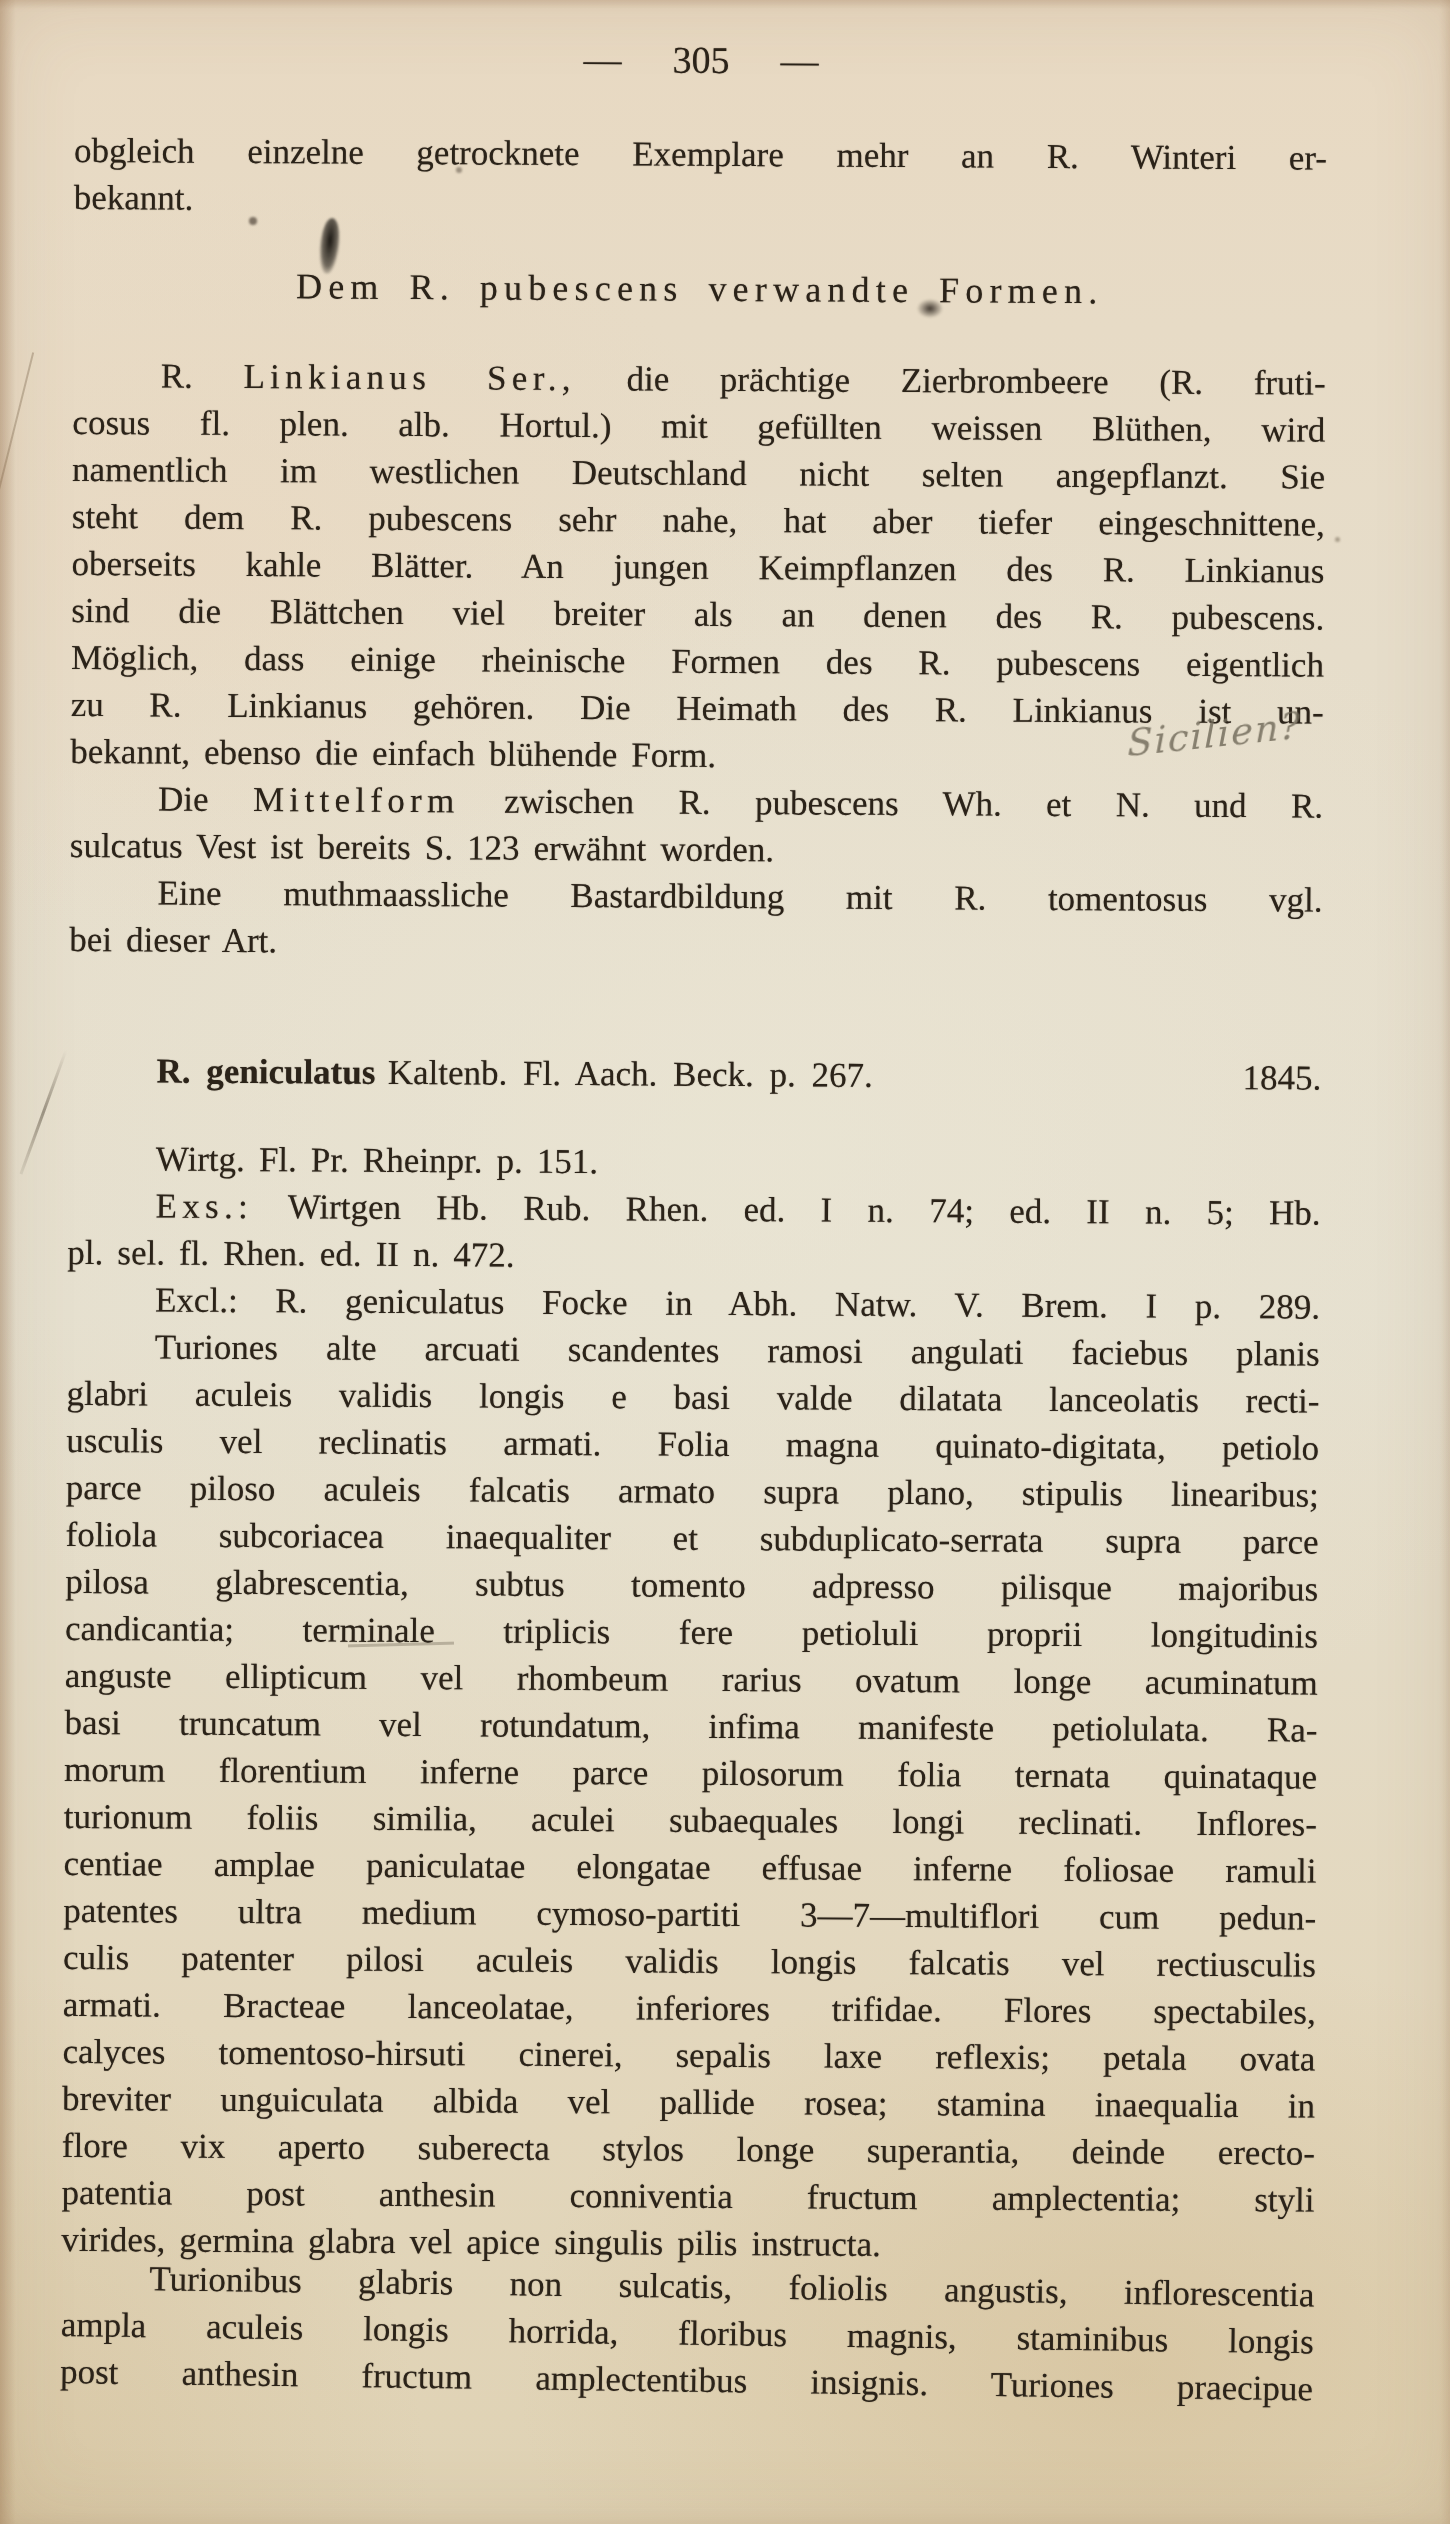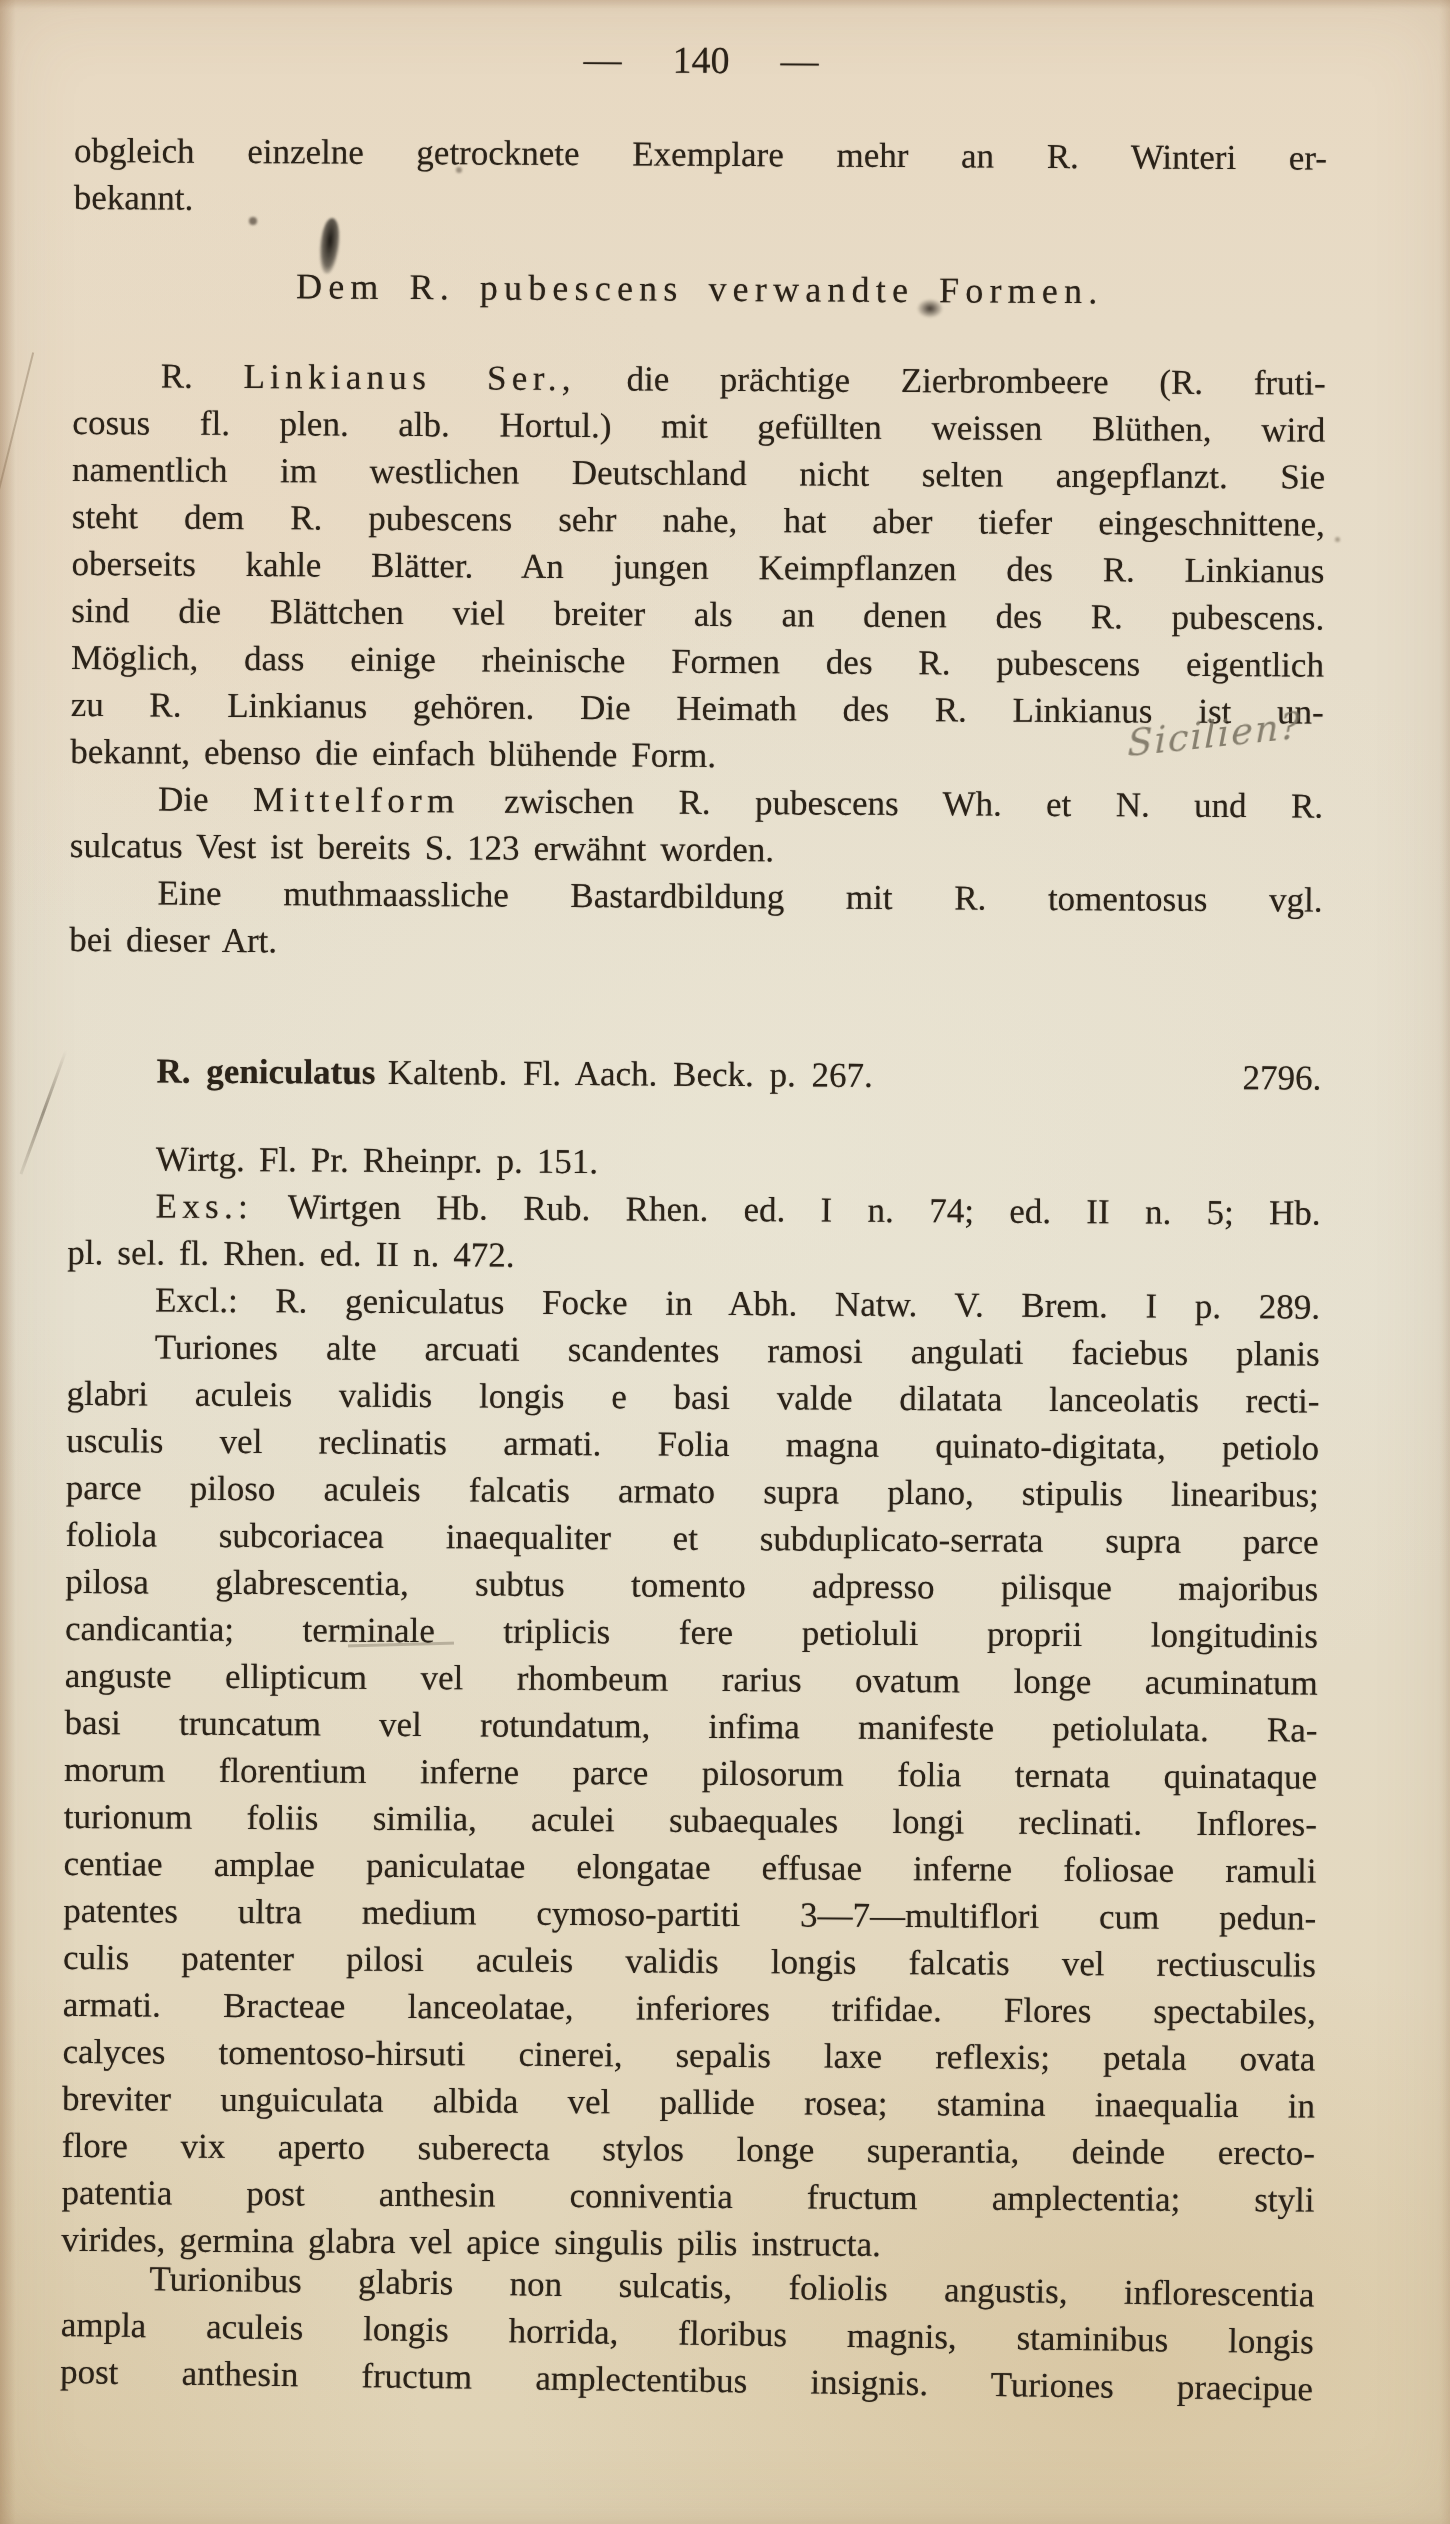--- a/index.html
+++ b/index.html
@@ -82,21 +82,21 @@
 </style>
 </head>
 <body>
 
 <div class="page">
 
   <div class="content">
 
     <div class="pagenum">
       <span>—</span>
-      <span>140</span>
+      <span>305</span>
       <span>—</span>
     </div>
 
     <div class="block intro">
         <div class="tl j"><span>obgleich einzelne getrocknete Exemplare mehr an R. Winteri er-</span></div>
         <div class="tl"><span>bekannt.</span></div>
       </div>
 
     <div class="heading">Dem R. pubescens verwandte Formen.</div>
 
@@ -117,21 +117,21 @@
         <div class="tl"><span>sulcatus Vest ist bereits S. 123 erwähnt worden.</span></div>
       </div>
 
     <div class="block">
         <div class="tl j ind"><span>Eine muthmaassliche Bastardbildung mit R. tomentosus vgl.</span></div>
         <div class="tl"><span>bei dieser Art.</span></div>
       </div>
 
     <div class="species">
       <span class="lead"><span class="b">R. geniculatus</span><span class="cit">Kaltenb. Fl. Aach. Beck. p. 267.</span></span>
-      <span>2796.</span>
+      <span>1845.</span>
     </div>
 
     <div class="block refs">
         <div class="tl ind"><span>Wirtg. Fl. Pr. Rheinpr. p. 151.</span></div>
         <div class="tl j ind"><span class="sp">Exs.:</span><span> Wirtgen Hb. Rub. Rhen. ed. I n. 74; ed. II n. 5; Hb.</span></div>
         <div class="tl"><span>pl. sel. fl. Rhen. ed. II n. 472.</span></div>
         <div class="tl j ind"><span>Excl.: R. geniculatus Focke in Abh. Natw. V. Brem. I p. 289.</span></div>
       </div>
 
     <div class="block desc">

